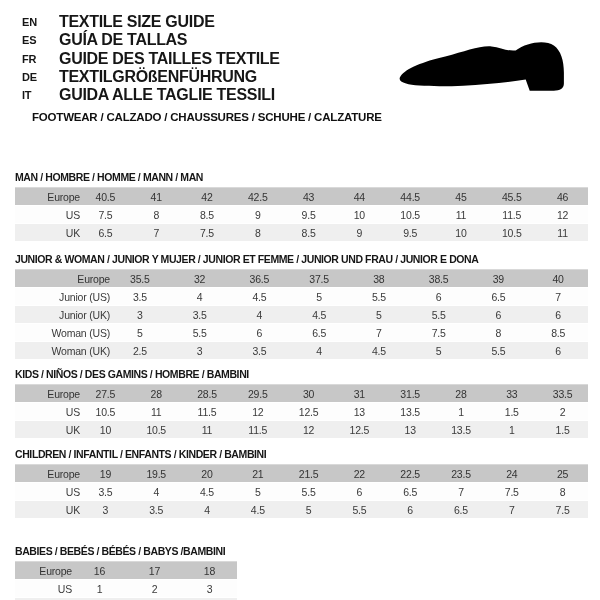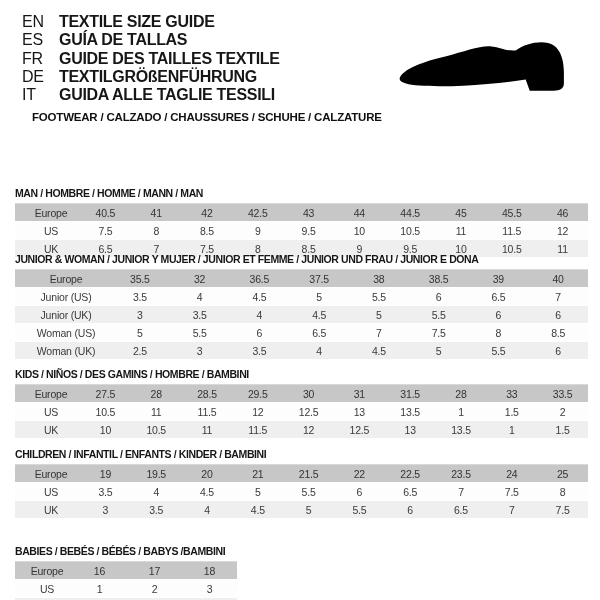--- a/index.html
+++ b/index.html
@@ -6,51 +6,51 @@
   body{
     width:600px;height:600px;background:#ffffff;
     font-family:"Liberation Sans", sans-serif;
     -webkit-font-smoothing:antialiased;
   }
   .doc{position:relative;width:600px;height:600px;overflow:hidden;background:#fff;}
 
   
   .lang-list{position:absolute;left:22px;top:13px;}
   .lang-row{display:flex;height:18.3px;align-items:center;}
-  .lang-code{width:37px;font-weight:normal;font-size:16px;color:#161616;letter-spacing:-0.2px;}
+  .lang-code{width:37px;font-weight:bold;font-size:11px;color:#161616;letter-spacing:-0.2px;}
   .lang-label{font-weight:bold;font-size:16px;color:#161616;letter-spacing:-0.3px;white-space:nowrap;}
 
   
   .shoe{position:absolute;left:397px;top:28px;width:186px;height:68px;}
   .shoe svg{display:block;width:100%;height:100%;}
 
   
   .category{
     position:absolute;left:32px;top:111px;
     font-weight:bold;font-size:11.5px;color:#101010;letter-spacing:-0.2px;white-space:nowrap;
   }
 
   
   .sec{position:absolute;left:15px;}
-  #sec-man{top:171px;margin-top:16px;} #sec-jw{top:253px;} #sec-kids{top:368px;}
+  #sec-man{top:171px;} #sec-jw{top:253px;} #sec-kids{top:368px;}
   #sec-children{top:448px;} #sec-babies{top:545px;}
   .sec-title{
     font-size:10.5px;font-weight:bold;color:#161616;letter-spacing:-0.4px;
     height:12px;line-height:12px;margin-bottom:4px;white-space:nowrap;
   }
 
   
   table.tbl{border-collapse:collapse;table-layout:fixed;border-top:1px solid #d9d9d9;}
   table.tbl.wide{width:573px;}
   table.tbl.narrow{width:222px;}
   .tbl td{
     height:17px;padding:0;font-size:10.5px;color:#3a3a3a;text-align:center;
     letter-spacing:-0.2px;border-bottom:1px solid #ffffff;overflow:hidden;white-space:nowrap;
   }
-  .tbl td.lbl{text-align:center;padding-left:7px;width:58px;}
+  .tbl td.lbl{text-align:right;padding-left:7px;width:58px;}
   #sec-jw .tbl td.lbl{width:88px;}
   #sec-babies .tbl td.lbl{width:50px;}
   tr.r-head td{background:var(--header-row,#c7c7c7);color:#343434;}
   tr.r-white td{background:var(--white-row,#fdfdfd);}
   tr.r-light td{background:var(--alt-row,#efefef);}
 </style>
 </head>
 <body>
 
 <div class="doc">

